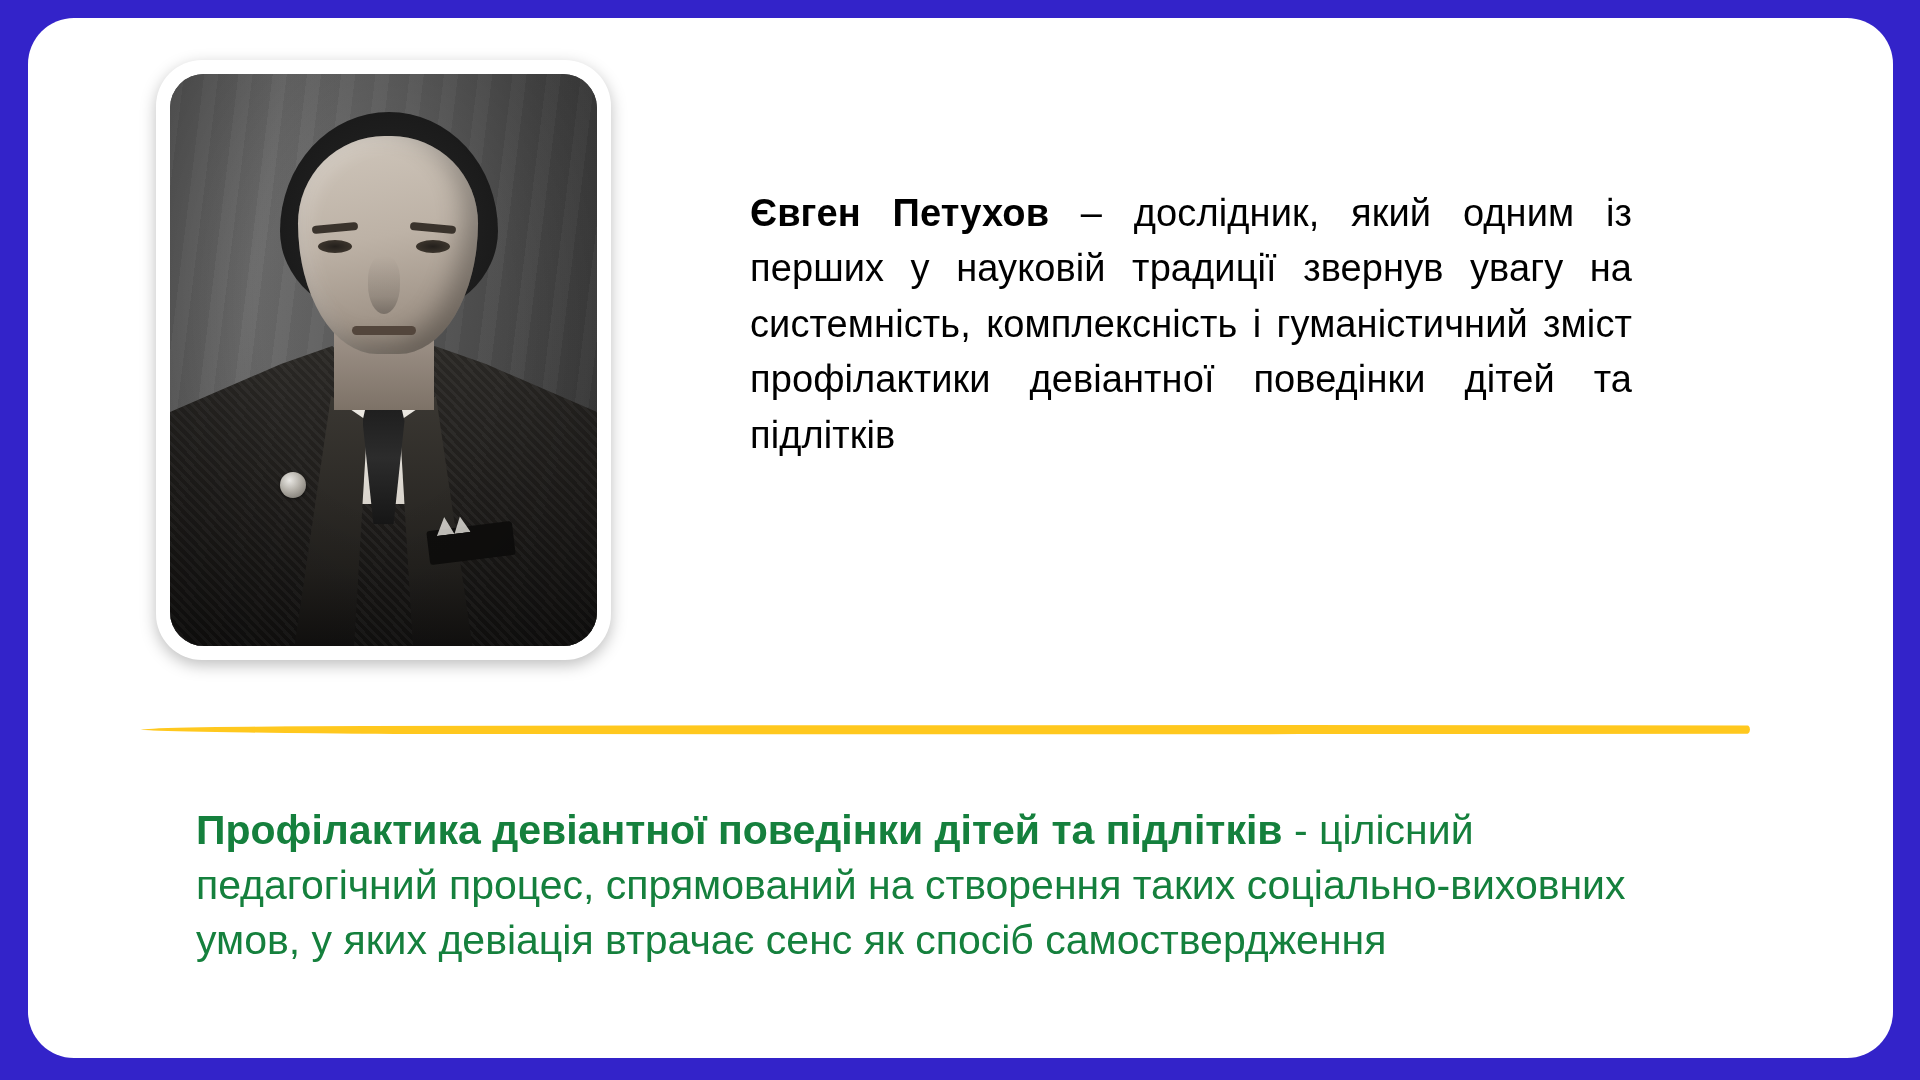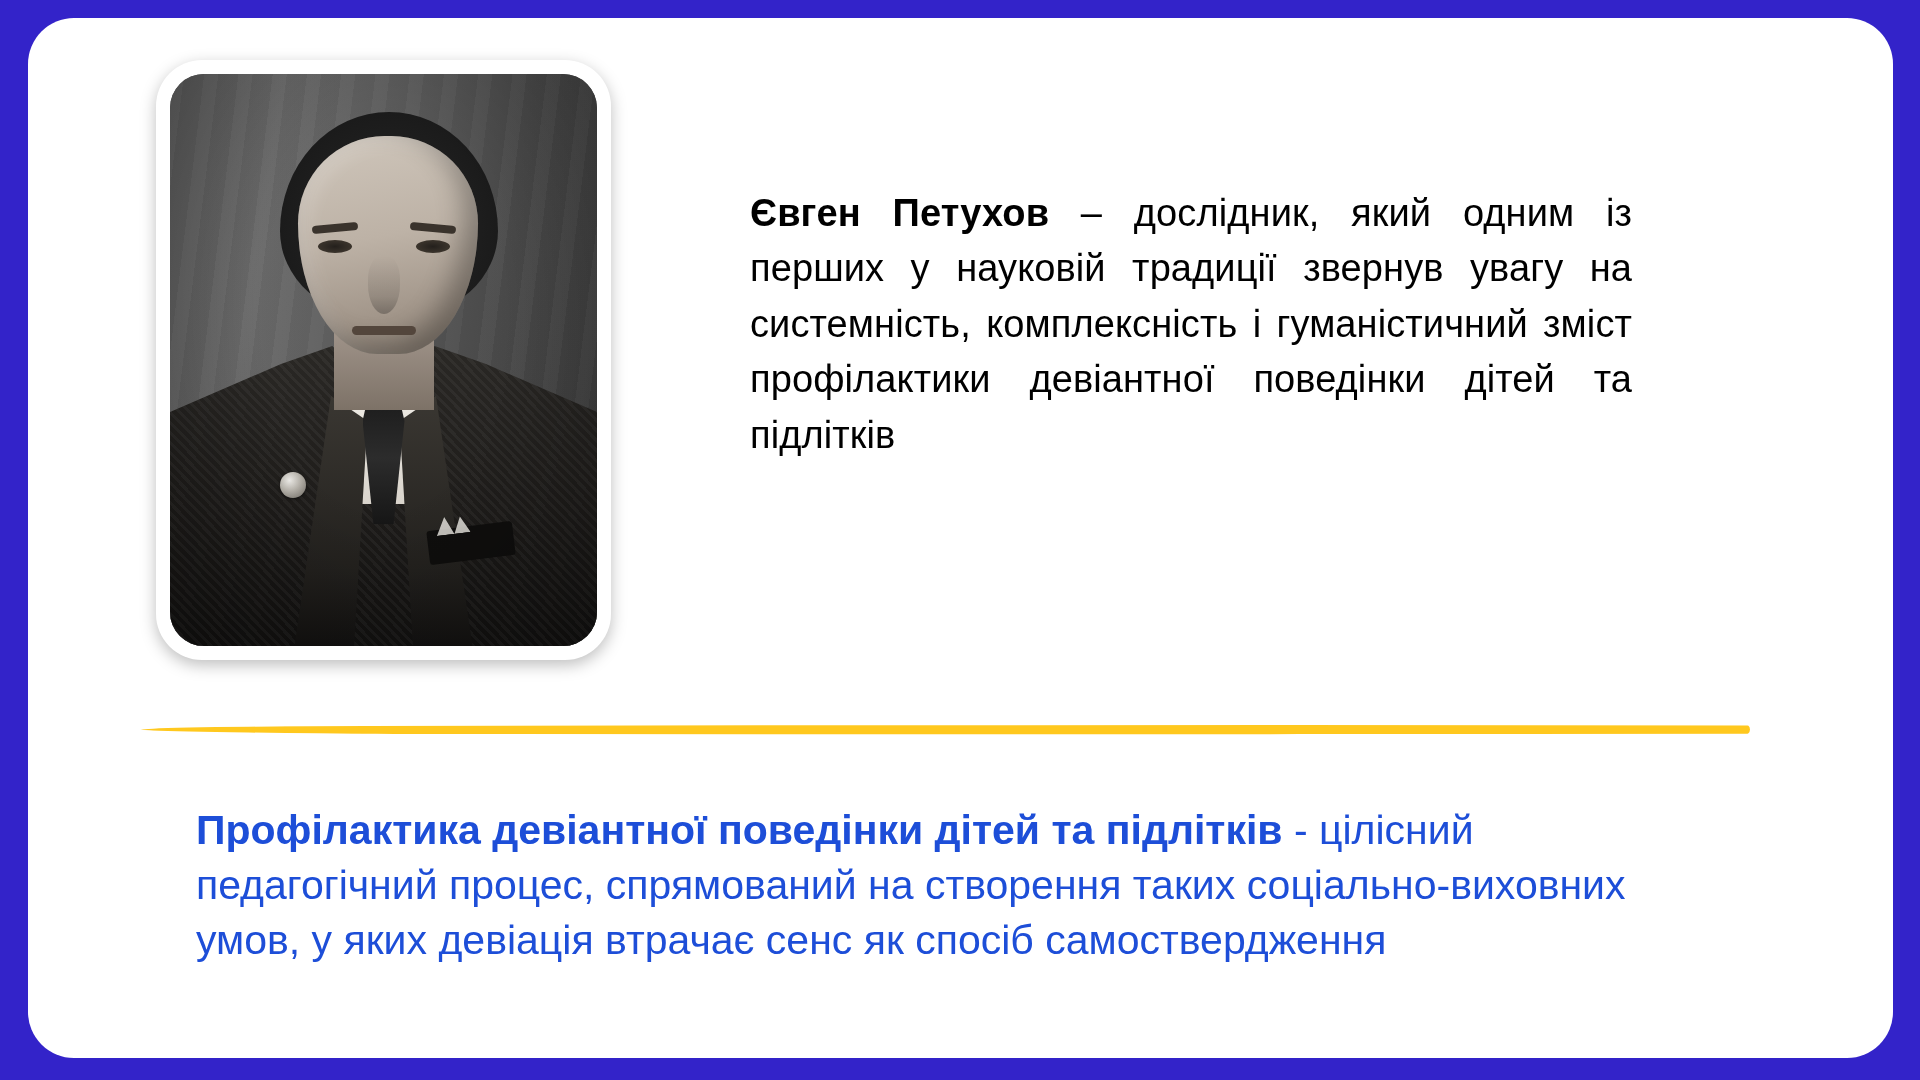--- a/index.html
+++ b/index.html
@@ -288,21 +288,21 @@
   }
 
   
   .definition {
     position: absolute;
     left: 168px;
     top: 744px;
     width: 1480px;
     font-size: 41px;
     line-height: 1.34;
-    color: #1d4ed8;
+    color: #15803d;
     text-align: left;
   }
   .definition .lead { font-weight: bold; }
 </style>
 </head>
 <body>
 
 <div class="slide">
   <div class="card">
 

